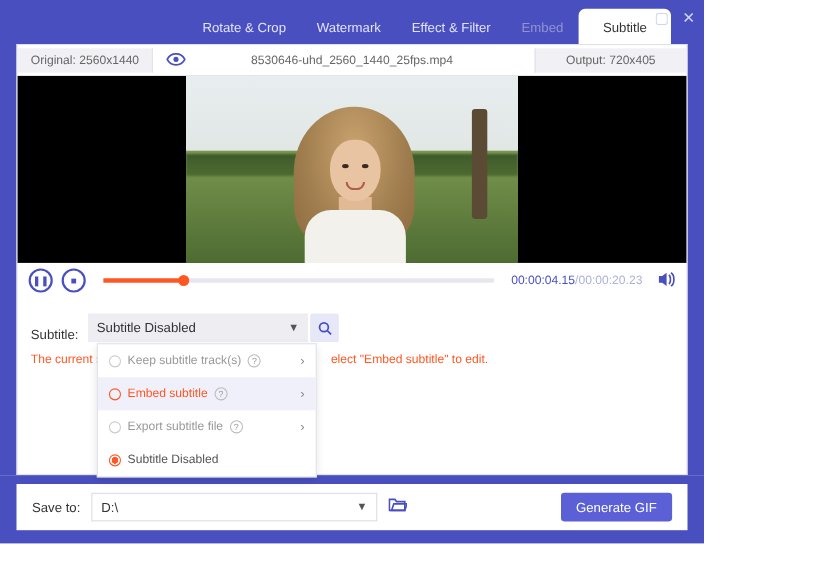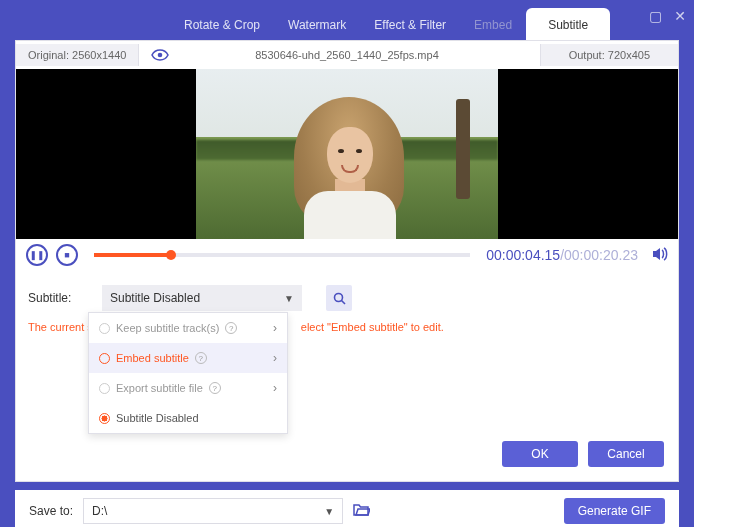--- a/index.html
+++ b/index.html
@@ -1,17 +1,17 @@
 <!DOCTYPE html>
 <html><head>
 <meta charset="utf-8">
 <style>
   * { box-sizing: border-box; margin: 0; padding: 0; font-family: -apple-system, BlinkMacSystemFont, "Segoe UI", Arial, sans-serif; }
   body { background: #fff; width: 750px; height: 527px; overflow: hidden; }
-  .shell { position: relative; width: 694px; height: 527px; }
+  .shell { position: relative; width: 640px; height: 527px; }
   .topbar { height: 40px; background: #4a4fbf; display: flex; align-items: flex-end; padding-left: 170px; position: relative; }
   .topbar .tab { color: #e2e3f5; font-size: 12px; padding: 10px 14px 8px; cursor: pointer; }
   .topbar .tab.disabled { color: #9294d0; }
   .topbar .tab.active { background: #fff; color: #333; border-radius: 6px 6px 0 0; padding: 10px 22px 8px; }
   .winctrl { position: absolute; right: 8px; top: 8px; display: flex; gap: 12px; }
   .winctrl span { color: #d0d2ee; font-size: 14px; cursor: pointer; }
   .panel-wrap { padding: 0 15px; background: #4a4fbf; }
   .panel { background: #fff; border: 1px solid #e0e0e8; }
   .infobar { height: 28px; display: flex; align-items: center; font-size: 11px; color: #666; position: relative; }
   .info-left { background: #f0f0f5; padding: 5px 12px; border-right: 1px solid #e0e0e8; }
@@ -32,26 +32,26 @@
   .mouth { position: absolute; left: 14px; top: 38px; width: 18px; height: 8px; border: 2px solid #b06048; border-top: none; border-radius: 0 0 12px 12px; }
   .neck { position: absolute; left: 63px; top: 90px; width: 30px; height: 20px; background: #e2b995; }
   .shirt { position: absolute; left: 32px; bottom: 0; width: 92px; height: 48px; background: #f2f1ec; border-radius: 24px 24px 0 0; }
   .armL { position: absolute; left: 44px; top: 8px; width: 16px; height: 58px; background: #e8c29e; border-radius: 10px; transform: rotate(48deg); transform-origin: bottom center; }
   .armR { position: absolute; right: 42px; top: 10px; width: 16px; height: 56px; background: #e8c29e; border-radius: 10px; transform: rotate(-48deg); transform-origin: bottom center; }
   .controls { height: 32px; display: flex; align-items: center; padding: 0 10px; gap: 8px; }
   .cbtn { width: 22px; height: 22px; border: 2px solid #4a4fbf; border-radius: 50%; display: flex; align-items: center; justify-content: center; color: #4a4fbf; font-size: 9px; cursor: pointer; }
   .timeline { flex: 1; height: 4px; background: #e6e6ee; position: relative; margin: 0 8px; }
   .timeline .prog { position: absolute; left: 0; top: 0; height: 4px; background: #ff5722; width: 20.5%; }
   .timeline .thumb { position: absolute; left: 20.5%; top: -3px; width: 10px; height: 10px; background: #ff5722; border-radius: 50%; transform: translateX(-50%); }
-  .time { font-size: 14px; color: #4a4fbf; }
+  .time { font-size: 11px; color: #4a4fbf; }
   .time .cur { color: #4a4fbf; }
   .time .dur { color: #aeb0d8; }
   .vol { color: #4a4fbf; font-size: 14px; margin-left: 6px; cursor: pointer; }
   .subtitle-area { padding: 14px 12px; position: relative; min-height: 160px; }
-  .row1 { display: flex; align-items: center; gap: 24px; }
+  .row1 { display: flex; align-items: flex-end; gap: 2px; }
   .lbl { font-size: 12px; color: #333; width: 50px; }
   .combo { width: 200px; height: 26px; background: #ededf2; border: none; display: flex; align-items: center; padding: 0 8px; font-size: 12px; color: #333; cursor: pointer; position: relative; }
   .combo .caret { margin-left: auto; color: #555; font-size: 10px; }
   .sqbtn { width: 26px; height: 26px; background: #e6e7f7; display: flex; align-items: center; justify-content: center; color: #4a4fbf; font-size: 13px; cursor: pointer; border-radius: 2px; }
   .hint { position: absolute; left: 12px; top: 50px; font-size: 11px; color: #ff5722; z-index: 0; }
   .dropdown { position: absolute; left: 72px; top: 41px; width: 200px; background: #fff; border: 1px solid #e0e0e8; box-shadow: 0 3px 8px rgba(0,0,0,.12); z-index: 5; }
   .dd-item { height: 30px; display: flex; align-items: center; padding: 0 10px; font-size: 11px; color: #999; cursor: pointer; gap: 6px; }
   .dd-item .radio { width: 11px; height: 11px; border: 1.5px solid #ccc; border-radius: 50%; display: inline-block; }
   .dd-item .radio.act { border-color: #ff5722; }
   .dd-item .radio.filled { border-color: #ff5722; background: radial-gradient(circle, #ff5722 45%, transparent 50%); }
@@ -175,24 +175,20 @@
             <span class="q">?</span>
             <span class="chev">›</span>
           </div>
           <div class="dd-item enabled">
             <span class="radio filled"></span>
             <span>Subtitle Disabled</span>
           </div>
         </div>
       </div>
 
-      <div class="footer-btns">
-        <button class="btn">OK</button>
-        <button class="btn">Cancel</button>
-      </div>
     </div>
   </div>
 
   <div class="bottom-rail">
     <div class="savebar">
       <div class="lbl" style="width:auto">Save to:</div>
       <div class="save-combo">
         <span>D:\</span>
         <span class="caret">▼</span>
       </div>

